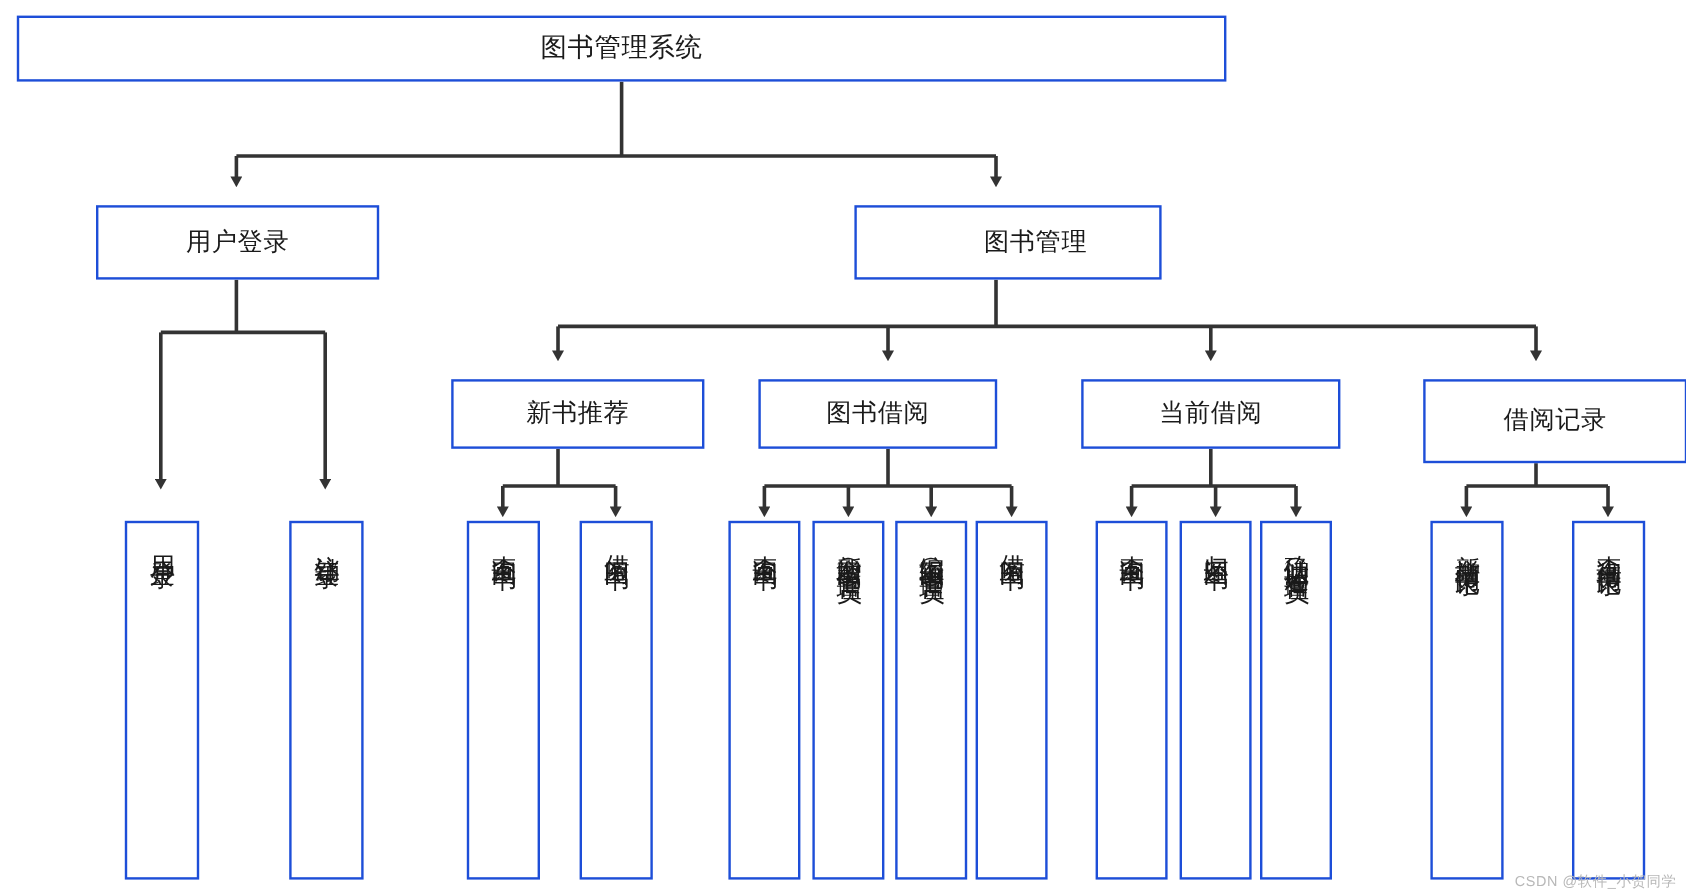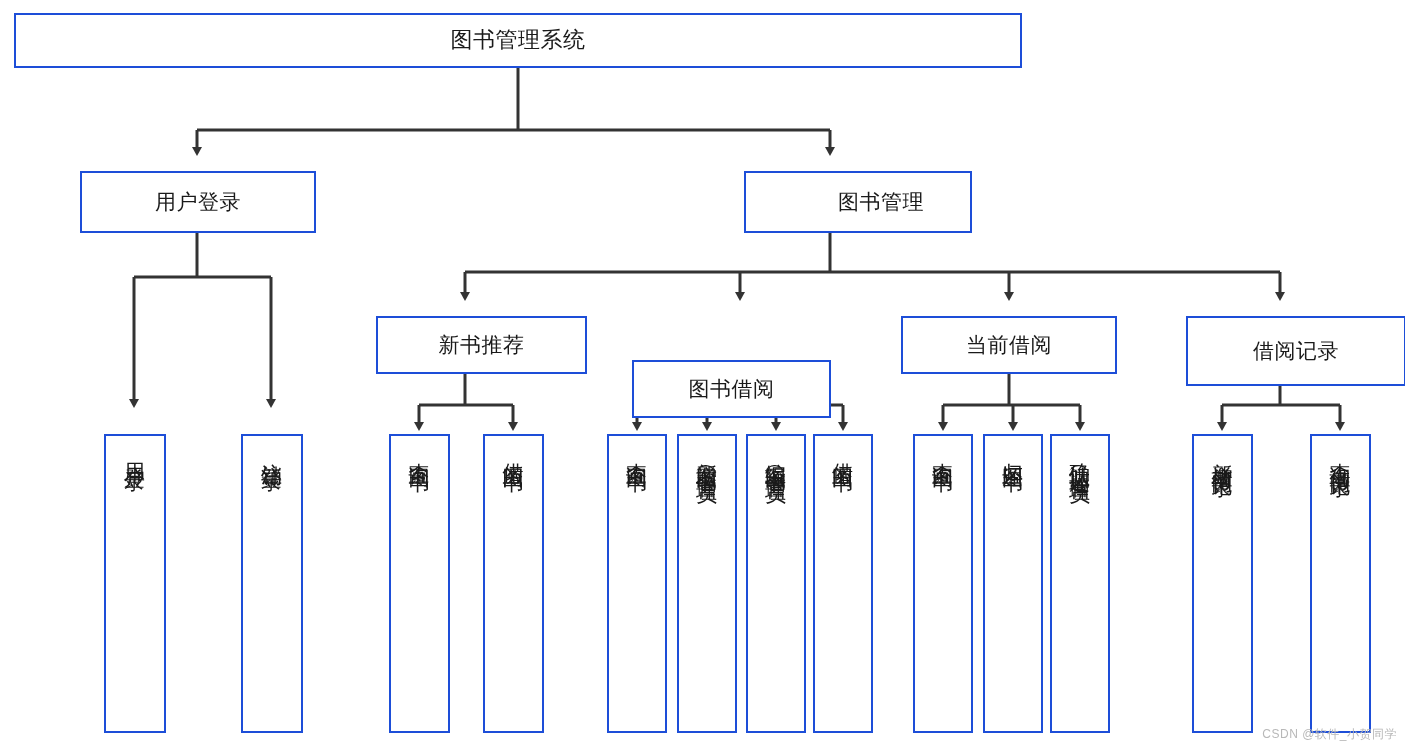--- a/index.html
+++ b/index.html
@@ -124,28 +124,28 @@
     </g>
   </svg>
 
   <div class="node horiz root" style="left:14px; top:13px; width:1008px; height:55px;">
     <span class="label">图书管理系统</span>
   </div>
 
   <div class="node horiz" style="left:80px; top:171px; width:236px; height:62px;">
     <span class="label">用户登录</span>
   </div>
-  <div class="node horiz" style="left:744px; top:171px; width:228px; height:62px;padding-left:46px;">
+  <div class="node horiz" style="left:712px; top:171px; width:256px; height:62px;padding-left:46px;">
     <span class="label">图书管理</span>
   </div>
 
   <div class="node horiz" style="left:360px; top:316px; width:211px; height:58px;margin-left:16px;">
     <span class="label">新书推荐</span>
   </div>
-  <div class="node horiz" style="left:632px; top:316px; width:199px; height:58px;margin-top:44px;">
+  <div class="node horiz" style="left:632px; top:316px; width:199px; height:58px;">
     <span class="label">图书借阅</span>
   </div>
   <div class="node horiz" style="left:901px; top:316px; width:216px; height:58px;">
     <span class="label">当前借阅</span>
   </div>
   <div class="node horiz" style="left:1170px; top:316px; width:220px; height:70px;margin-left:16px;">
     <span class="label">借阅记录</span>
   </div>
 
   <div class="node vert" style="left:104px; top:434px; width:62px; height:299px;">

